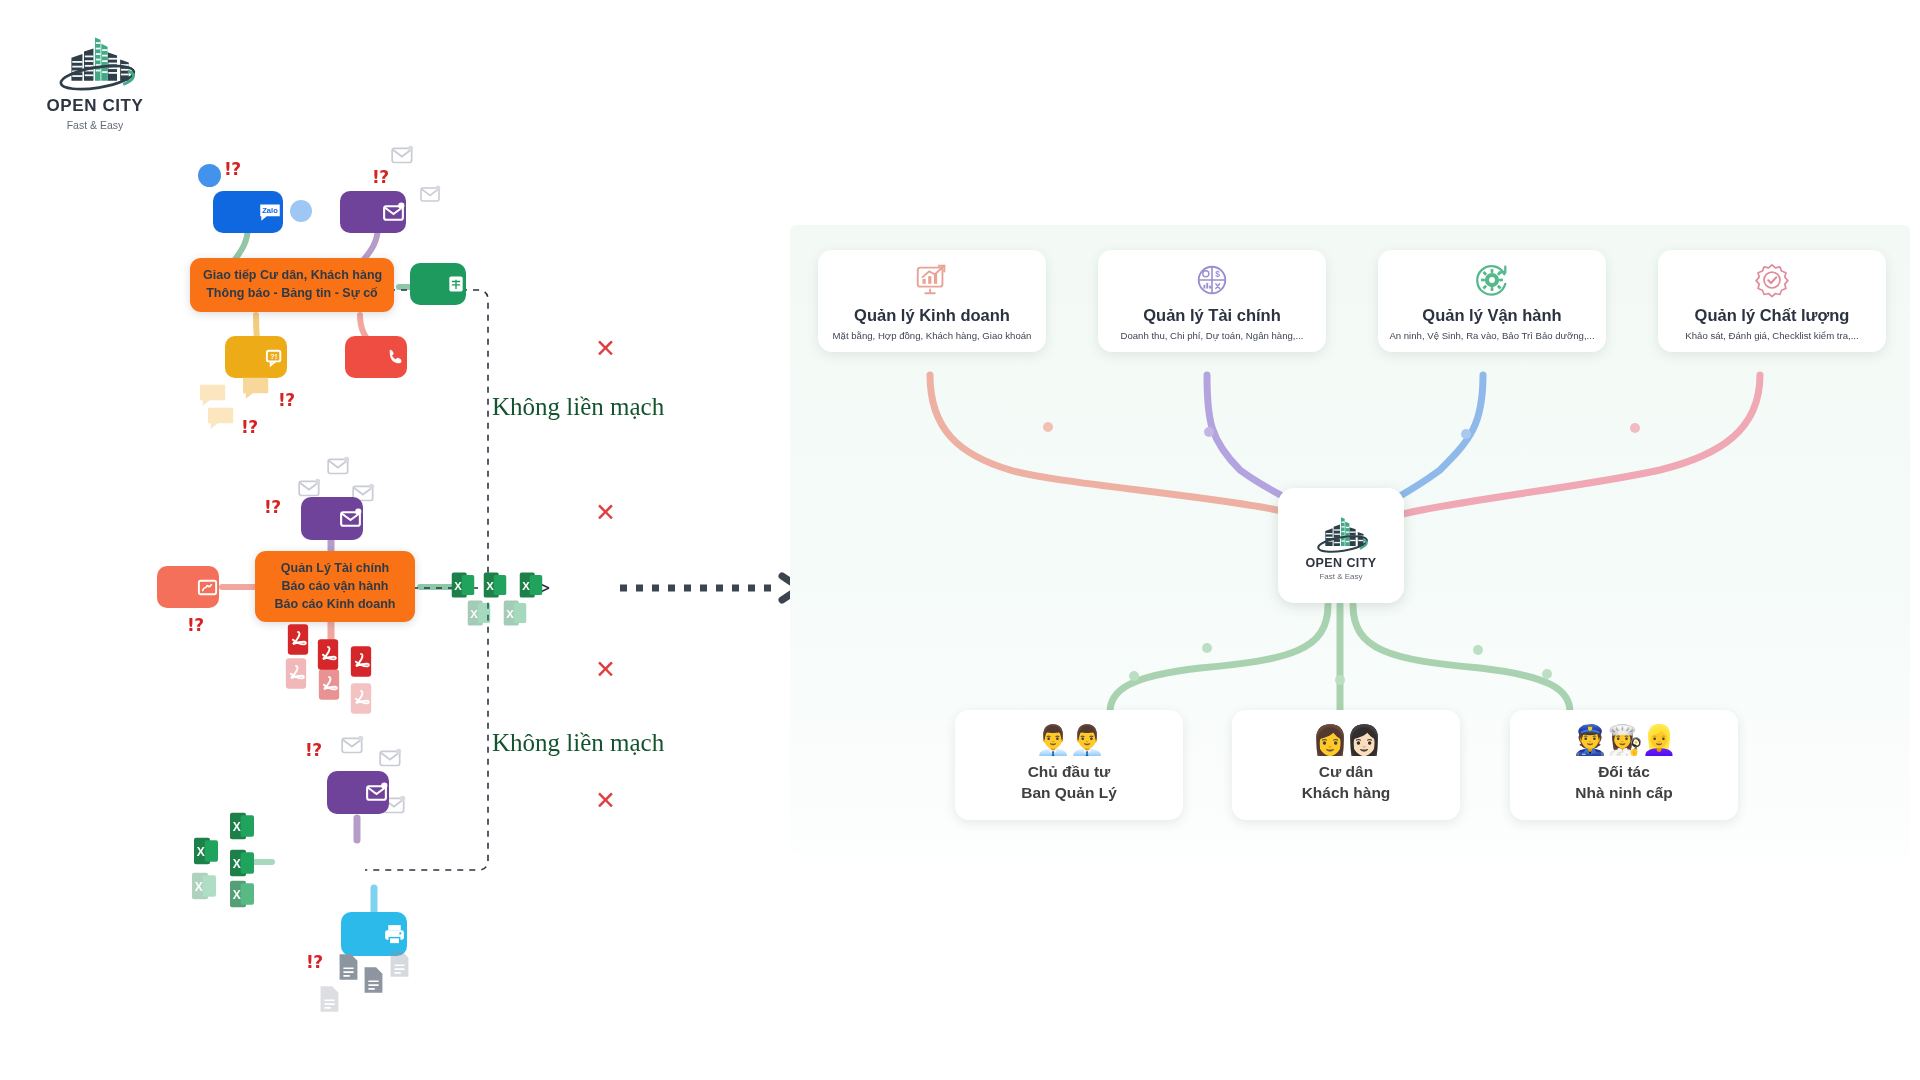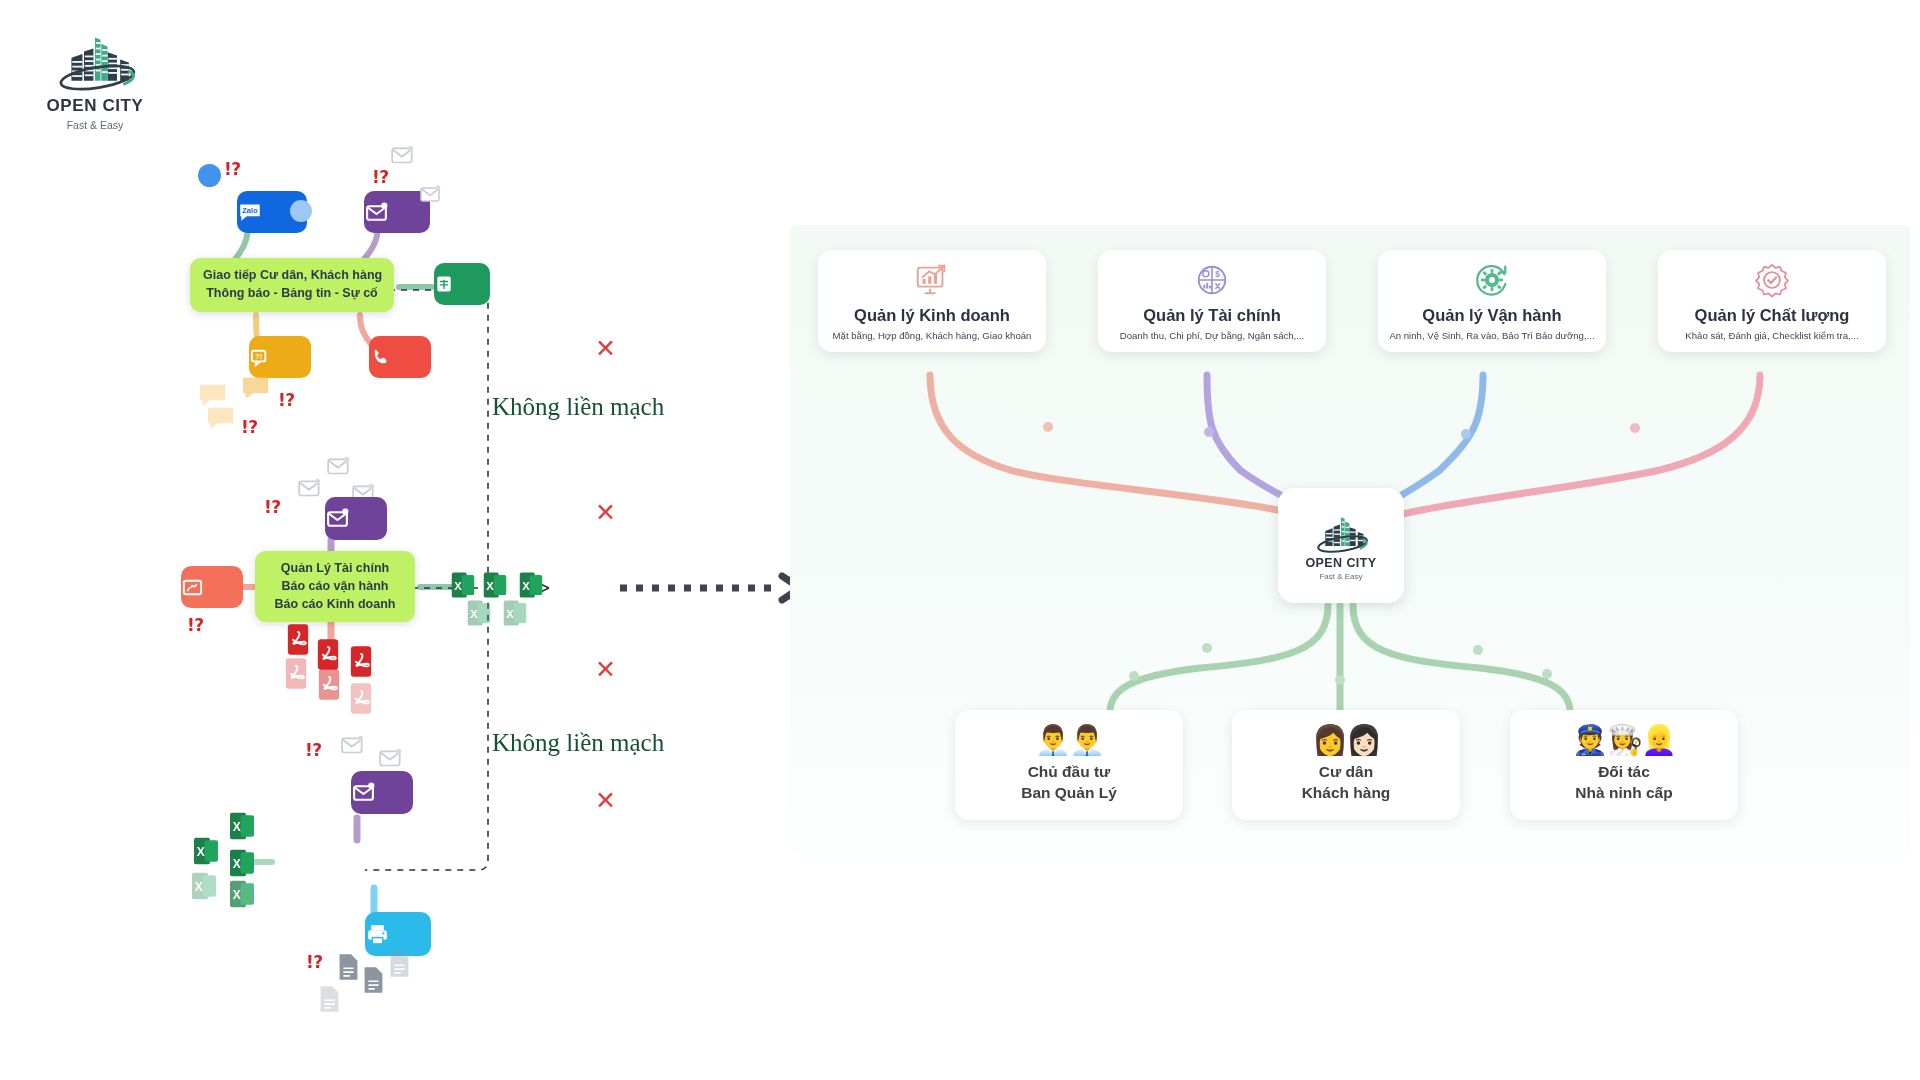--- a/index.html
+++ b/index.html
@@ -13,26 +13,26 @@
 
   
   .brand-logo { position: absolute; left: 30px; top: 28px; width: 130px; text-align: center; }
   .brand-mark { width: 96px; height: 66px; margin: 0 auto; display: block; }
   .brand-name { font-size: 17px; font-weight: bold; letter-spacing: .6px; color: #2e3440; margin-top: 2px; }
   .brand-tag { font-size: 10.5px; color: #636b75; margin-top: 3px; }
 
   
   .node-chip {
     position: absolute; border-radius: 10px; display: flex;
-    align-items: center; justify-content: flex-start; margin-left: 24px;
+    align-items: center; justify-content: flex-end;
   }
   .node-chip svg, .node-chip .glyph { display: block; }
 
   .label-card {
-    position: absolute; background: #bef264; border-radius: 11px;
+    position: absolute; background: #f97316; border-radius: 11px;
     box-shadow: 0 2px 9px rgba(40,50,70,.17);
     padding: 9px 13px; text-align: center;
     font-size: 12.5px; font-weight: bold; color: #303a47; line-height: 1.42;
     white-space: nowrap;
   }
 
   .bang { position: absolute; color: #d62222; font-weight: bold; font-size: 17px;
           font-family: "DejaVu Sans", sans-serif; letter-spacing: -.5px; }
 
   .ghost-icon { position: absolute; }
@@ -456,21 +456,21 @@
       <circle cx="13.5" cy="13.5" r="3.2" fill="none" stroke="#9b8fd0" stroke-width="1.5"></circle>
       <text x="26" y="17" font-size="9" font-weight="bold" fill="#9b8fd0" text-anchor="middle" font-family="Liberation Sans, sans-serif">$</text>
       <g fill="#9b8fd0">
           <rect x="11" y="25" width="2" height="4"></rect>
           <rect x="14" y="23" width="2" height="6"></rect>
           <rect x="17" y="26" width="2" height="3"></rect>
         </g>
       <path d="M24 24 l4 5 M28 24 l-4 5" stroke="#9b8fd0" stroke-width="1.5" stroke-linecap="round"></path>
     </svg>
     <div class="card-title">Quản lý Tài chính</div>
-    <div class="card-sub">Doanh thu, Chi phí, Dự bằng, Ngân sách,...</div>
+    <div class="card-sub">Doanh thu, Chi phí, Dự toán, Ngân hàng,...</div>
   </div>
 
   <div class="card" style="left:1658px; top:250px; width:228px; height:102px;">
     <svg class="card-icon" width="38" height="38" viewBox="0 0 40 40">
       <path d="M20 4 l3.6 3.2 4.7-1.1 1.8 4.5 4.5 1.8 -1.1 4.7 3.2 3.6 -3.2 3.6 1.1 4.7 -4.5 1.8 -1.8 4.5 -4.7-1.1 -3.6 3.2 -3.6-3.2 -4.7 1.1 -1.8-4.5 -4.5-1.8 1.1-4.7 -3.2-3.6 3.2-3.6 -1.1-4.7 4.5-1.8 1.8-4.5 4.7 1.1z" fill="none" stroke="#e08b9c" stroke-width="1.8" stroke-linejoin="round"></path>
       <circle cx="20" cy="20" r="8.4" fill="none" stroke="#e08b9c" stroke-width="1.8"></circle>
       <path d="M16 20.2 l3 3 5.4-6" fill="none" stroke="#e08b9c" stroke-width="2.2" stroke-linecap="round" stroke-linejoin="round"></path>
     </svg>
     <div class="card-title">Quản lý Chất lượng</div>
     <div class="card-sub">Khảo sát, Đánh giá, Checklist kiểm tra,...</div>

